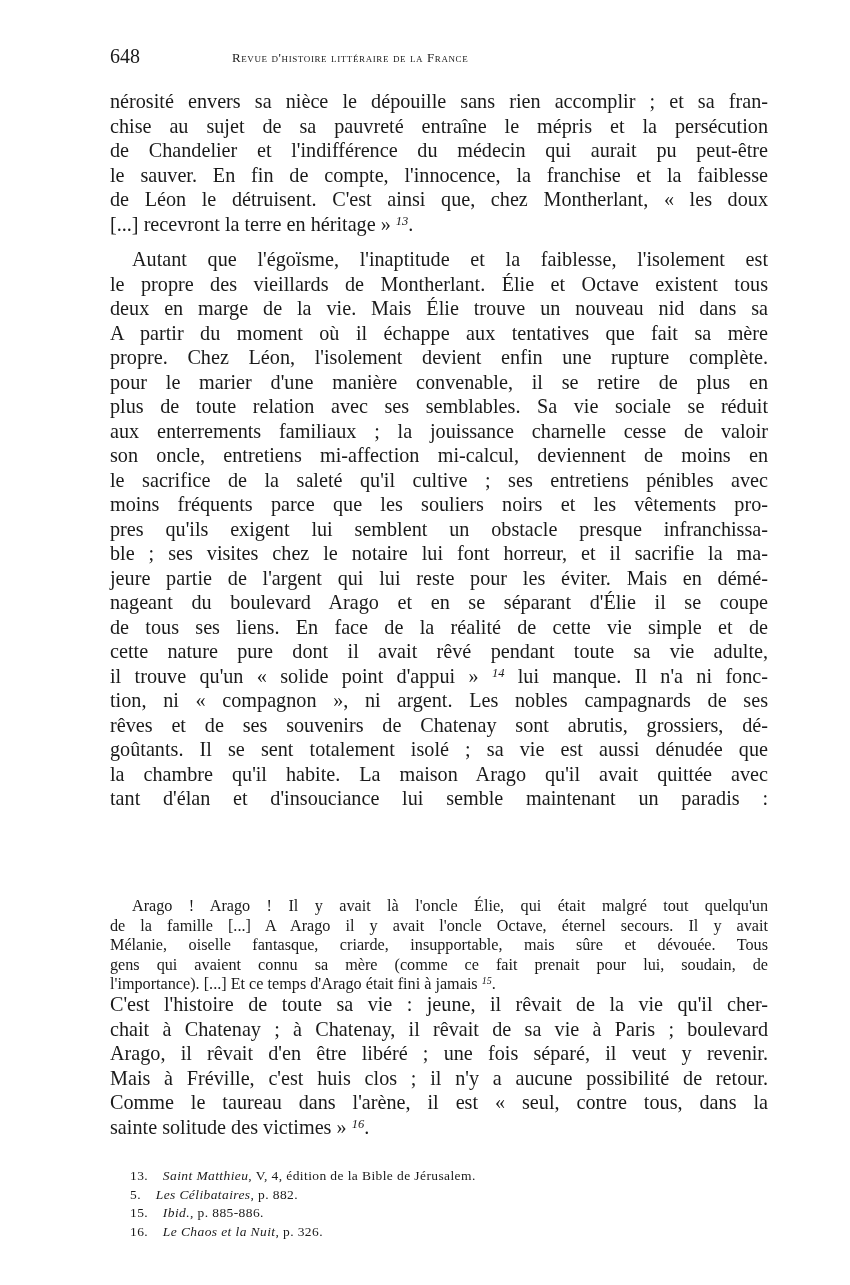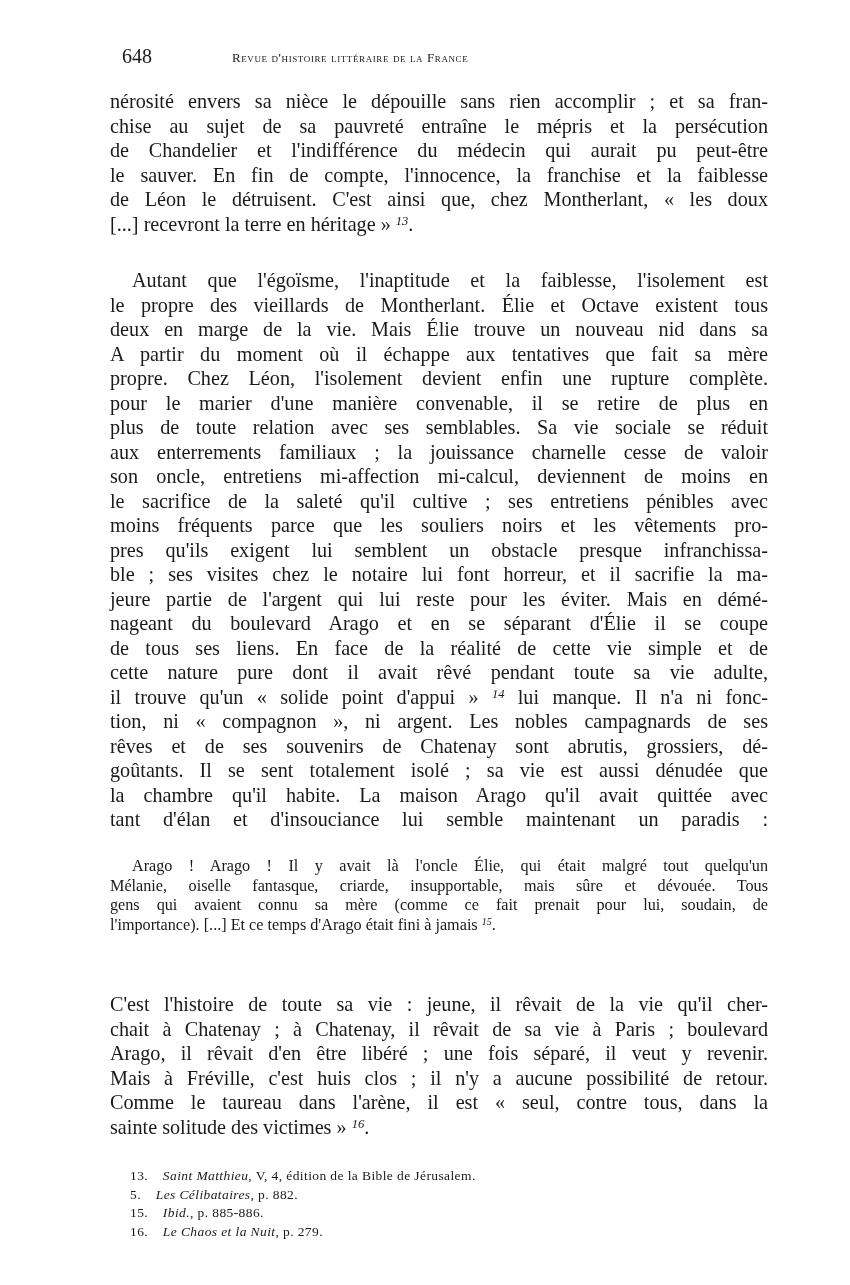--- a/index.html
+++ b/index.html
@@ -1,28 +1,28 @@
 <!DOCTYPE html>
 <html><head>
   <meta charset="utf-8">
   <style>
     html, body { margin: 0; padding: 0; }
     body {
       width: 850px; height: 1285px; background: #ffffff; position: relative;
       font-family: "DejaVu Serif", "Liberation Serif", serif; color: #1a1a1a; overflow: hidden;
     }
     .header { position: absolute; top: 45px; left: 110px; width: 660px; height: 24px; }
-    .page-num { position: absolute; left: 12px; top: 0; font-size: 20px; font-family: "Liberation Serif", serif; }
+    .page-num { position: absolute; left: 0; top: 0; font-size: 20px; font-family: "Liberation Serif", serif; }
     .running-head { position: absolute; left: 122px; top: 5px; font-size: 13px; letter-spacing: 0.6px; font-variant: small-caps; font-family: "Liberation Serif", serif; }
     .body-text {
       position: absolute; left: 110px; width: 658px; font-family: "Liberation Serif", serif;
       font-size: 20.2px; line-height: 24.5px; text-align: justify; hyphens: none;
     }
     .p1 { top: 89px; }
-    .p2 { top: 268px; }
+    .p2 { top: 247px; }
     .quote {
       position: absolute; left: 110px; top: 857px; width: 658px;
       font-family: "Liberation Serif", serif; font-size: 16.2px; line-height: 19.6px; text-align: justify;
     }
     .p3 { top: 992px; }
     .line { display: block; text-align: justify; text-align-last: justify; white-space: nowrap; }
     .line.last { text-align-last: left; }
     sup { font-size: 0.62em; line-height: 0; vertical-align: 0.5em; font-style: italic; }
     .footnotes {
       position: absolute; left: 130px; top: 1167px; width: 600px;
@@ -68,33 +68,34 @@
   <span class="line">cette nature pure dont il avait rêvé pendant toute sa vie adulte,</span>
   <span class="line"><span>il trouve qu'un « solide point d'appui »</span> <sup>14</sup><span> lui manque. Il n'a ni fonc-</span></span>
   <span class="line">tion, ni « compagnon », ni argent. Les nobles campagnards de ses</span>
   <span class="line">rêves et de ses souvenirs de Chatenay sont abrutis, grossiers, dé-</span>
   <span class="line">goûtants. Il se sent totalement isolé ; sa vie est aussi dénudée que</span>
   <span class="line">la chambre qu'il habite. La maison Arago qu'il avait quittée avec</span>
   <span class="line">tant d'élan et d'insouciance lui semble maintenant un paradis :</span>
 </div>
 
 <div class="quote">
-  <span class="line" style="padding-left:22px;">Arago ! Arago ! Il y avait là l'oncle Élie, qui était malgré tout quelqu'un</span>
+  <span class="line" style="padding-left:22px;margin-top:40px;">Arago ! Arago ! Il y avait là l'oncle Élie, qui était malgré tout quelqu'un</span>
+  <span class="line">de la famille [...] A Arago il y avait l'oncle Octave, éternel secours. Il y avait</span>
   <span class="line">Mélanie, oiselle fantasque, criarde, insupportable, mais sûre et dévouée. Tous</span>
   <span class="line">gens qui avaient connu sa mère (comme ce fait prenait pour lui, soudain, de</span>
   <span class="line last"><span>l'importance). [...] Et ce temps d'Arago était fini à jamais</span> <sup>15</sup><span>.</span></span>
 </div>
 
 <div class="body-text p3">
   <span class="line">C'est l'histoire de toute sa vie : jeune, il rêvait de la vie qu'il cher-</span>
   <span class="line">chait à Chatenay ; à Chatenay, il rêvait de sa vie à Paris ; boulevard</span>
   <span class="line">Arago, il rêvait d'en être libéré ; une fois séparé, il veut y revenir.</span>
   <span class="line">Mais à Fréville, c'est huis clos ; il n'y a aucune possibilité de retour.</span>
   <span class="line">Comme le taureau dans l'arène, il est « seul, contre tous, dans la</span>
   <span class="line last"><span>sainte solitude des victimes »</span> <sup>16</sup><span>.</span></span>
 </div>
 
 <div class="footnotes">
   <span class="fn"><span>13.</span> <i>Saint Matthieu</i><span>, V, 4, édition de la Bible de Jérusalem.</span></span>
   <span class="fn"><span>5.</span> <i>Les Célibataires</i><span>, p. 882.</span></span>
   <span class="fn"><span>15.</span> <i>Ibid.</i><span>, p. 885-886.</span></span>
-  <span class="fn"><span>16.</span> <i>Le Chaos et la Nuit</i><span>, p. 279.</span></span>
+  <span class="fn"><span>16.</span> <i>Le Chaos et la Nuit</i><span>, p. 326.</span></span>
 </div>
 
 </body></html>

